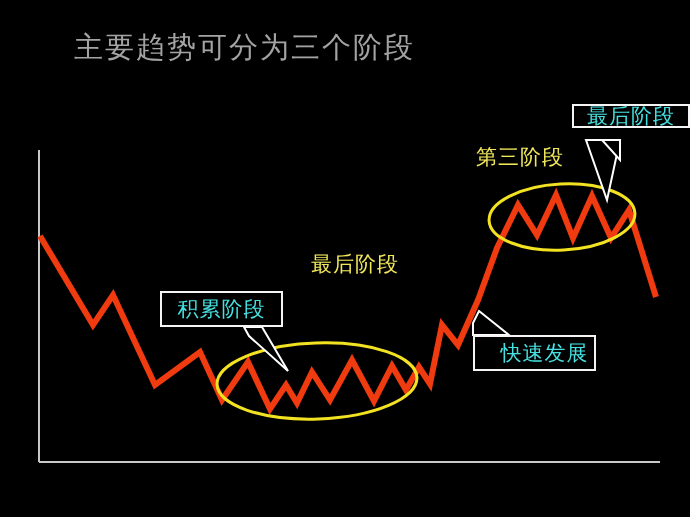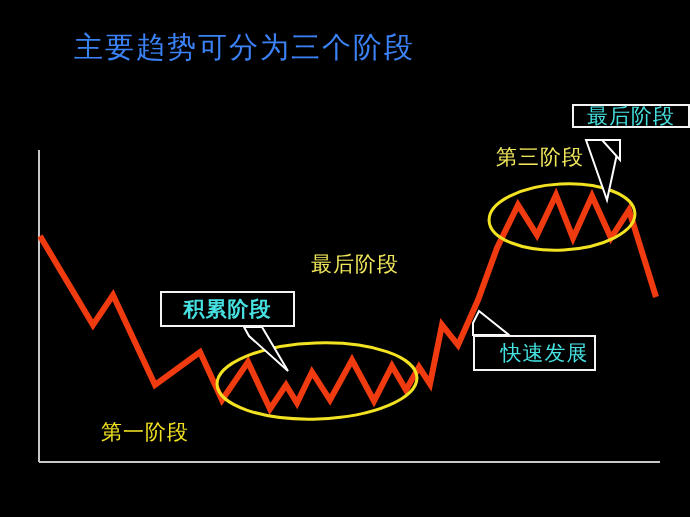--- a/index.html
+++ b/index.html
@@ -37,36 +37,36 @@
   }
   .phase-label {
     position: absolute;
     font-size: 21px;
     letter-spacing: 1px;
     color: #f2e85c;
     white-space: nowrap;
   }
   #phase-1-label { left: 101px; top: 418px; }
   #phase-2-label { left: 311px; top: 250px; }
-  #phase-3-label { left: 476px; top: 143px; margin-left: 20px; }
+  #phase-3-label { left: 476px; top: 143px; }
 
   .callout-box {
     position: absolute;
     border: 2px solid #f4f4f4;
     background: #000000;
     color: #46e0e0;
     font-size: 21px;
     letter-spacing: 1px;
     white-space: nowrap;
     display: flex;
     align-items: center;
     justify-content: center;
     box-sizing: border-box;
   }
-  #callout-accumulation { left: 160px; top: 291px; width: 135px; height: 36px; font-weight: bold; }
+  #callout-accumulation { left: 160px; top: 291px; width: 123px; height: 36px; }
   #callout-rapid        { left: 473px; top: 335px; width: 123px; height: 36px; padding-left: 20px; }
   #callout-final        { left: 572px; top: 104px; width: 118px; height: 24px; }
 </style>
 </head>
 <body>
 
 <div id="slide">
 
   <svg id="chart-svg" viewBox="0 0 690 517">
     <g id="axes-group">
@@ -82,23 +82,22 @@
       </g>
 
     <g id="leaders-group">
       <polygon points="244,327 262,327 288,371 249,336" fill="#000000" stroke="#ffffff" stroke-width="2"></polygon>
       <polygon points="479,311 509,335 473,335 473,323" fill="#000000" stroke="#ffffff" stroke-width="2"></polygon>
       <polygon points="586,140 607,200 620,140" fill="#000000" stroke="#ffffff" stroke-width="2"></polygon>
       <polygon points="602,140 620,140 620,160" fill="#000000" stroke="#ffffff" stroke-width="2"></polygon>
     </g>
   </svg>
 
-  <div class="title" style="color: #3b82f6;">主要趋势可分为三个阶段</div>
+  <div class="title" style="color: #a3a3a3;">主要趋势可分为三个阶段</div>
 
-  <div class="phase-label" id="phase-1-label" style="color: rgb(242, 226, 34);">第一阶段</div>
   <div class="phase-label" id="phase-2-label">最后阶段</div>
   <div class="phase-label" id="phase-3-label">第三阶段</div>
 
   <div class="callout-box" id="callout-accumulation">积累阶段</div>
   <div class="callout-box" id="callout-rapid">快速发展</div>
   <div class="callout-box" id="callout-final">最后阶段</div>
 
 </div>
 
 </body></html>

